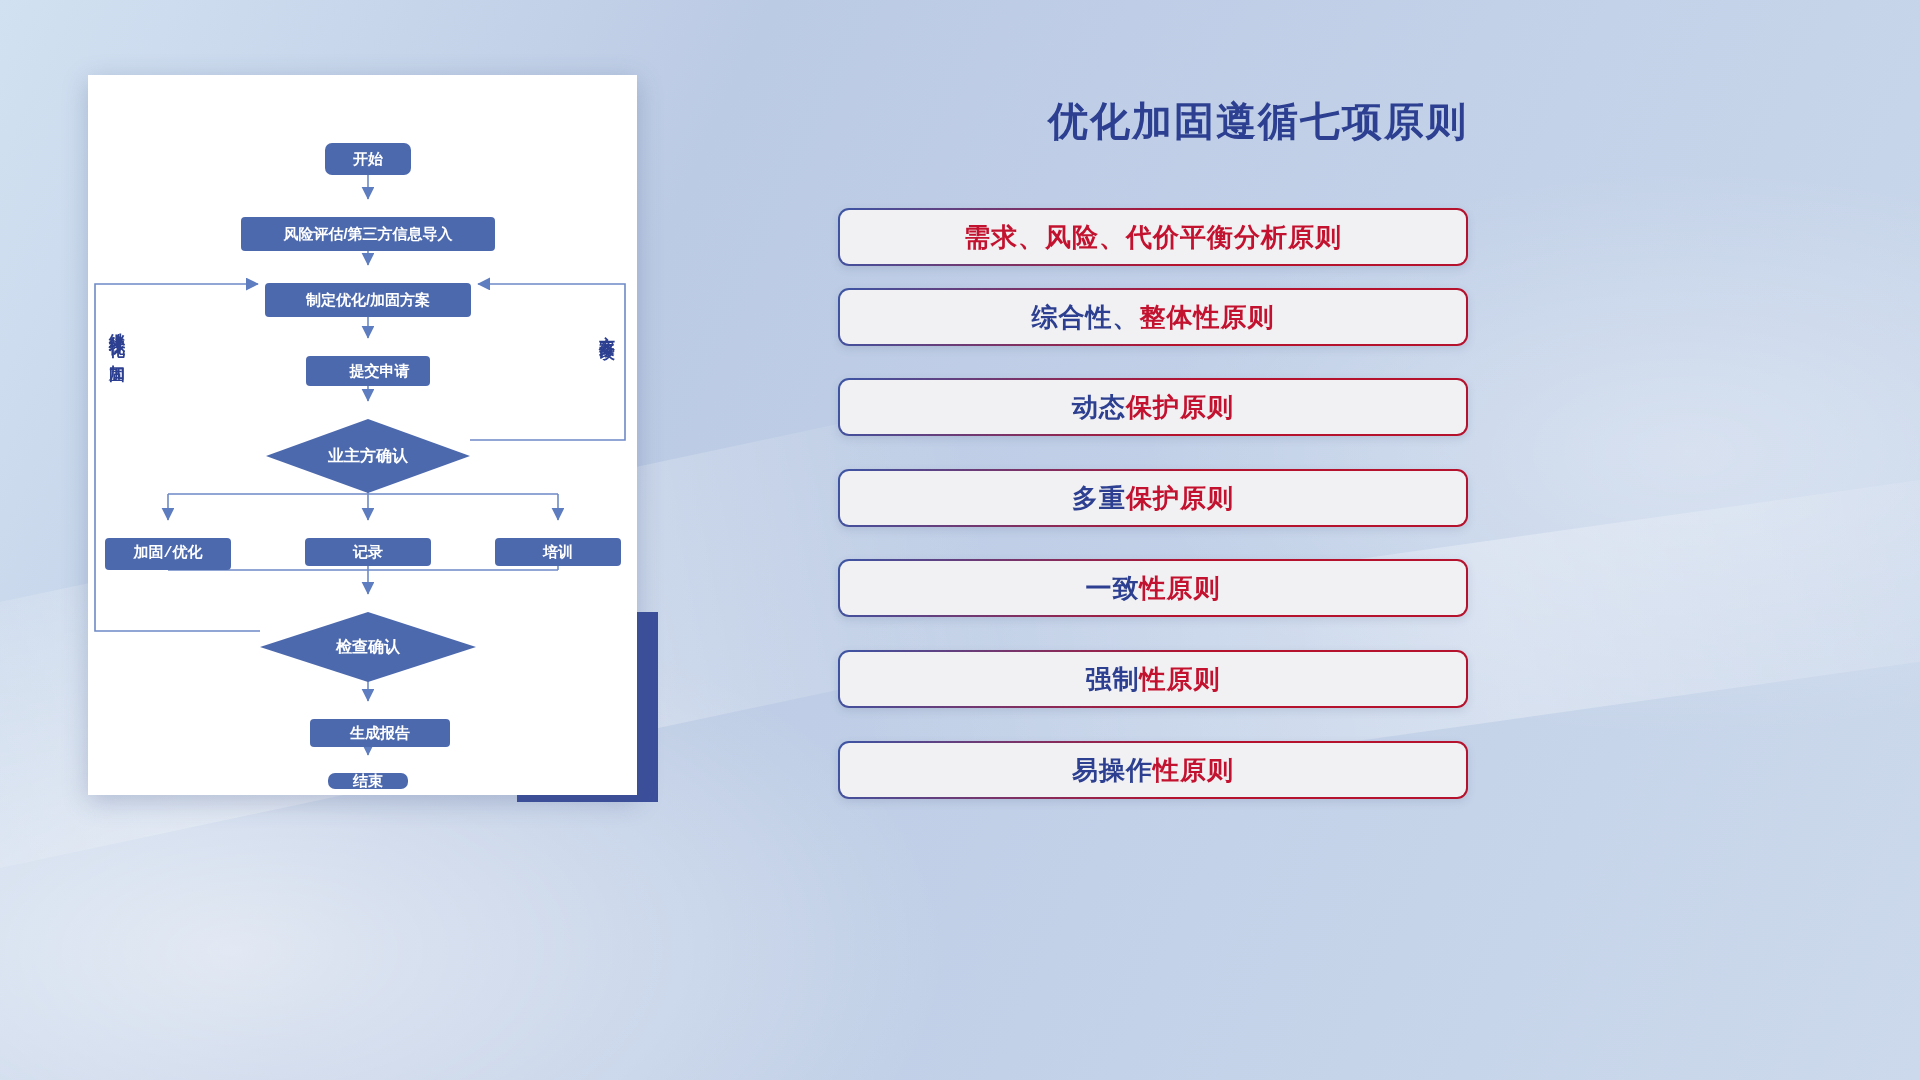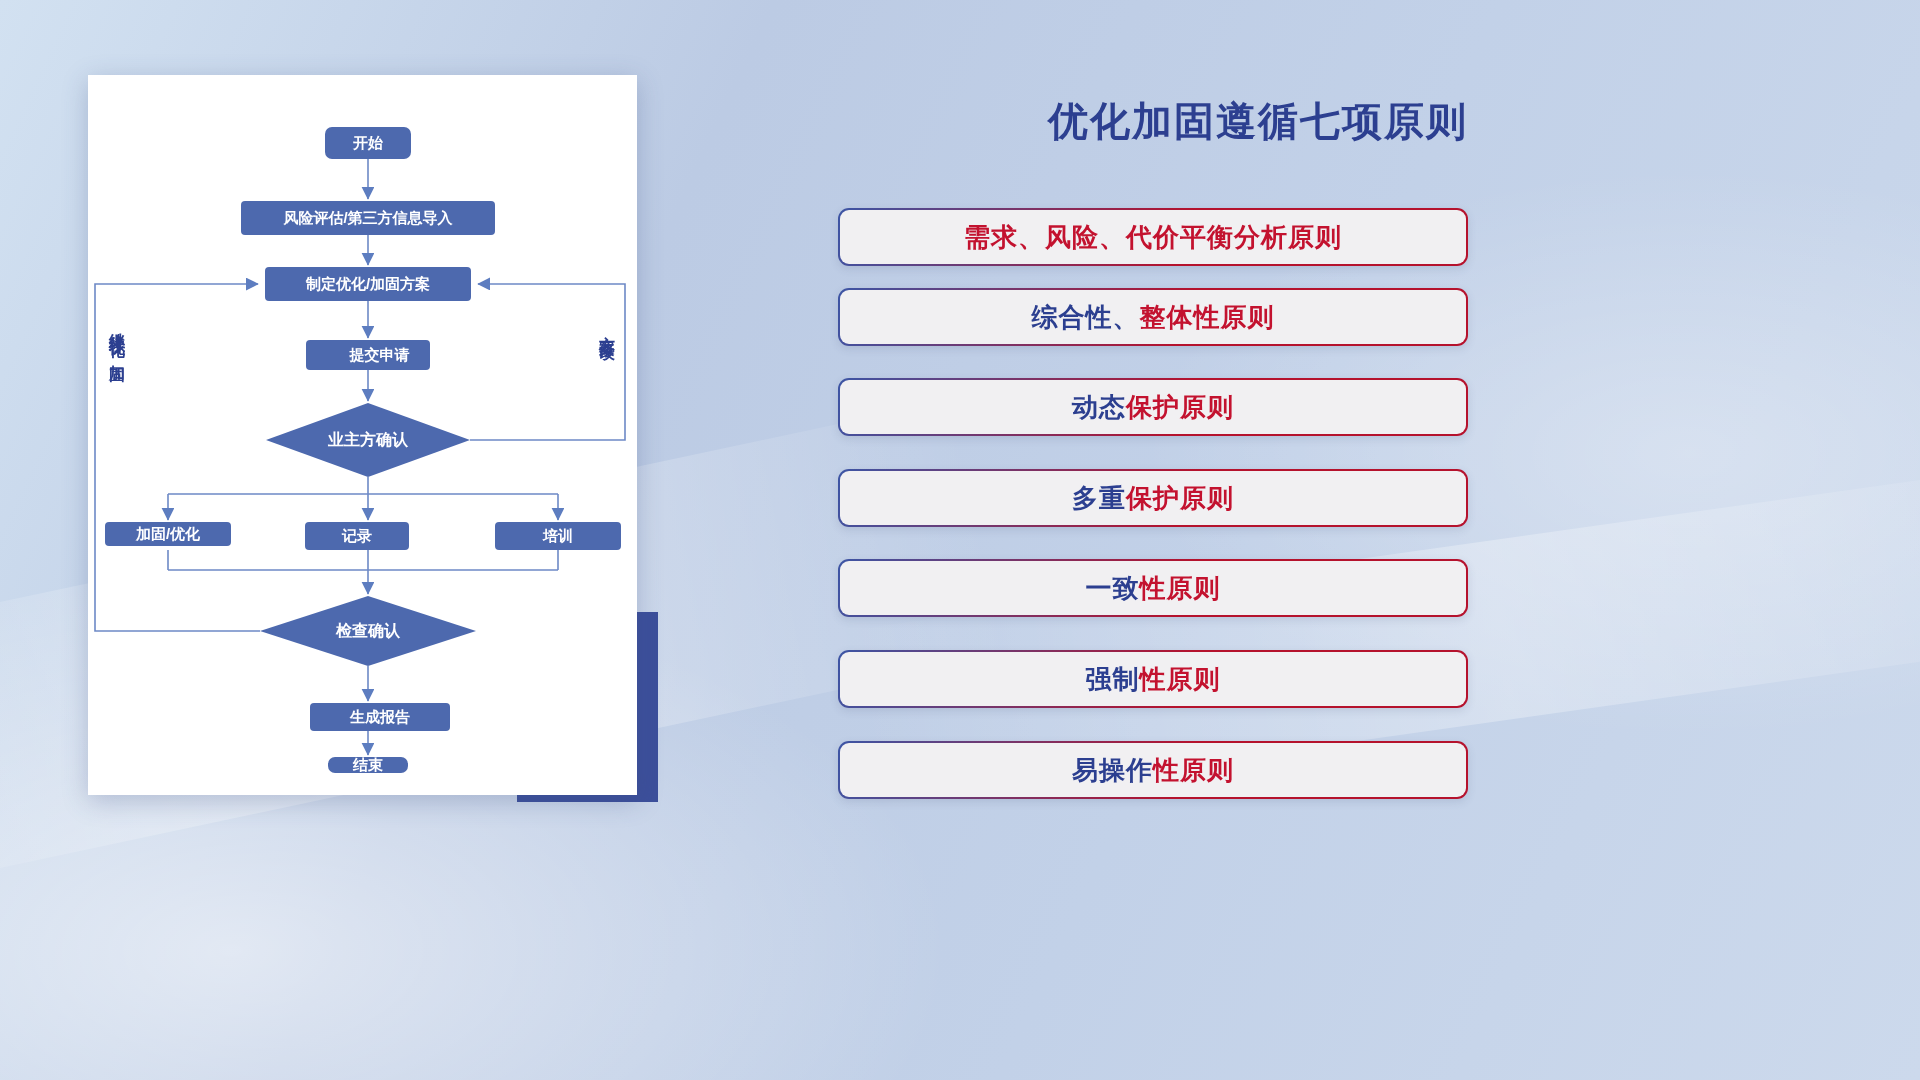--- a/index.html
+++ b/index.html
@@ -20,32 +20,32 @@
 
   
   .navy-block { position:absolute; left:517px; top:612px; width:141px; height:190px;
         background:var(--navy,#3c4f9b); z-index:1; }
   .card { position:absolute; left:88px; top:75px; width:549px; height:720px;
         background:#ffffff; z-index:2; box-shadow:0 6px 24px rgba(60,80,130,.28); }
   .flow-lines { position:absolute; left:88px; top:75px; width:549px; height:720px; z-index:3; }
 
   .node { position:absolute; z-index:4; display:flex; align-items:center; justify-content:center;
         background:var(--node-fill,#4d69ae); color:#ffffff; font-weight:600; font-size:15px;
-        border-radius:4px; text-align:center; line-height:1.1; }
+        border-radius:4px; text-align:center; line-height:1.1;margin-top:16px; }
   .pill { border-radius:7px; }
   .diamond { background:var(--node-fill,#4d69ae); border-radius:0;
         clip-path:polygon(50% 0,100% 50%,50% 100%,0 50%); font-size:16px; }
 
   .n-start   { left:325px; top:127px; width:86px;  height:32px; }
   .n-risk    { left:241px; top:201px; width:254px; height:34px; }
   .n-plan    { left:265px; top:267px; width:206px; height:34px; }
   .n-submit  { left:306px; top:340px; width:124px; height:30px;padding-left:23px; }
   .n-owner   { left:266px; top:403px; width:204px; height:74px; }
-  .n-harden  { left:105px; top:522px; width:126px; height:24px; }
-  .n-record  { left:305px; top:522px; width:104px; height:28px; }
+  .n-harden  { left:105px; top:522px; width:126px; height:32px;font-family:Liberation Mono, monospace; }
+  .n-record  { left:305px; top:522px; width:126px; height:28px; }
   .n-train   { left:495px; top:522px; width:126px; height:28px; }
   .n-check   { left:260px; top:596px; width:216px; height:70px; }
   .n-report  { left:310px; top:703px; width:140px; height:28px; }
   .n-end     { left:328px; top:757px; width:80px;  height:16px; }
 
   .vlabel { position:absolute; z-index:4; writing-mode:vertical-rl; text-orientation:upright;
         color:var(--accent-blue,#2c3f90); font-weight:700; font-size:16px; letter-spacing:3px; }
   .vl-left  { left:106px; top:320px; height:132px; }
   .vl-right { left:596px; top:322px; height:96px;  }
 

